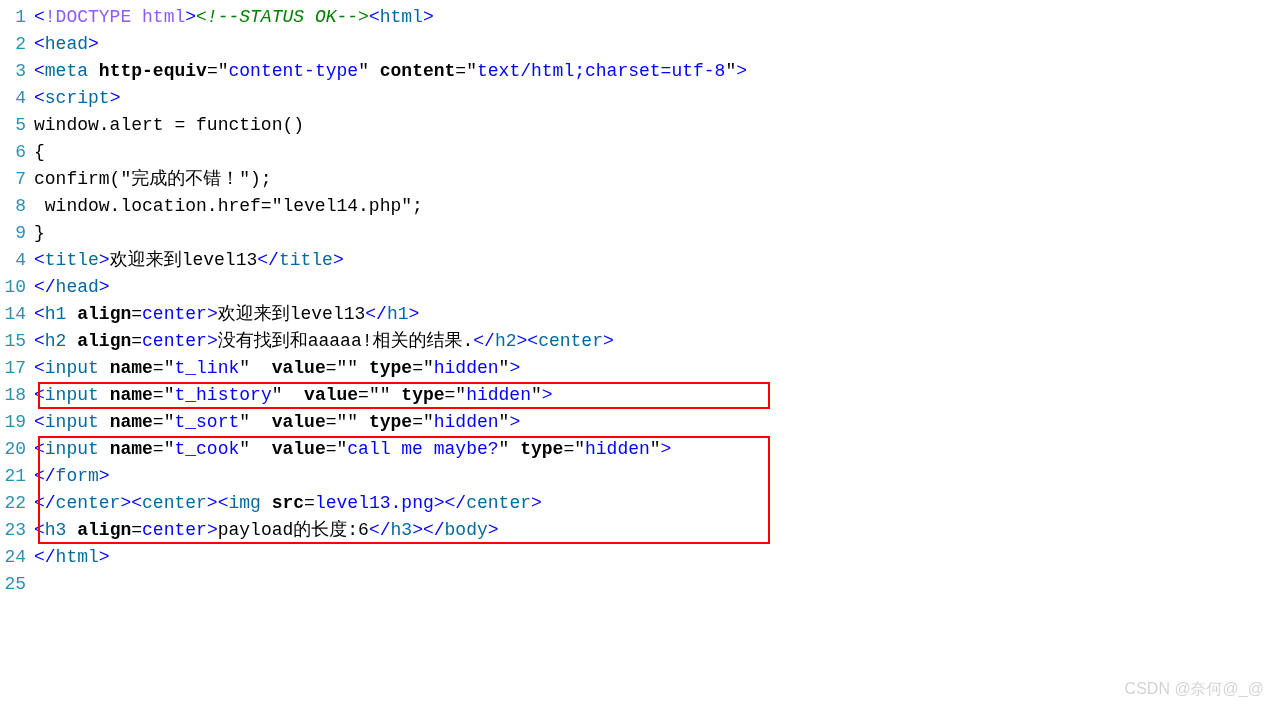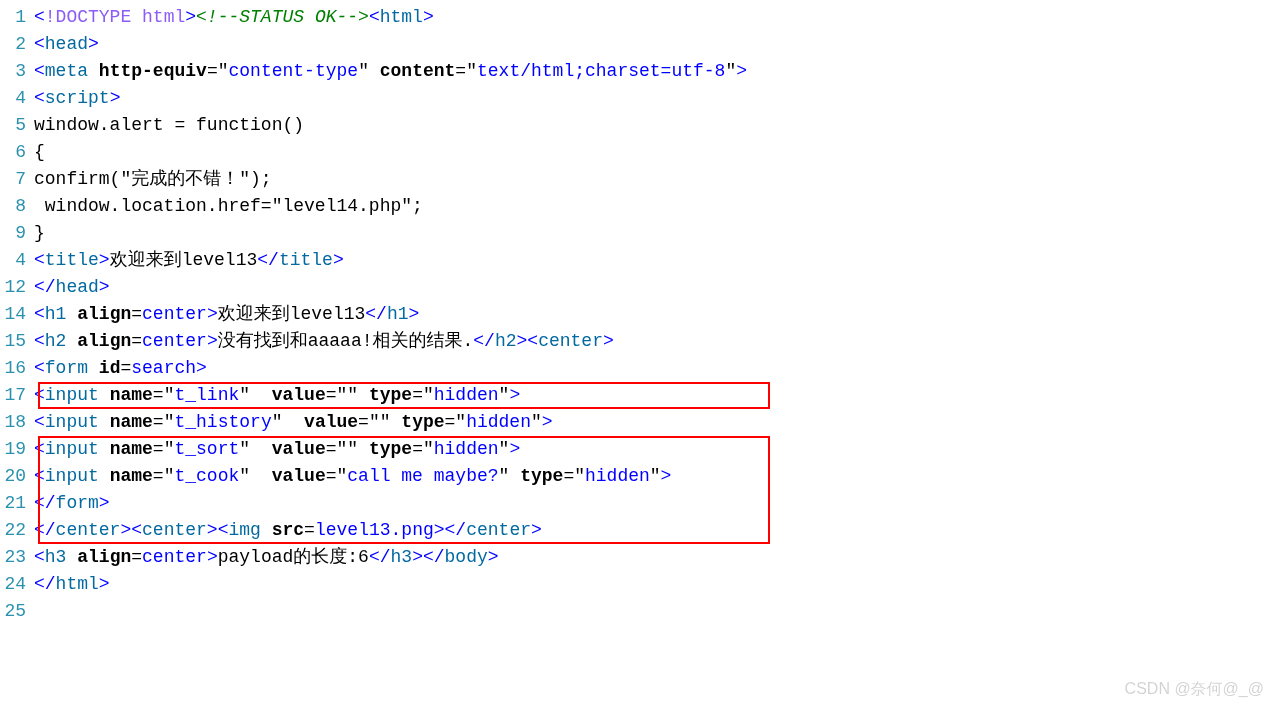--- a/index.html
+++ b/index.html
@@ -67,24 +67,23 @@
     <div class="line"><span class="gutter">1</span><span class="code"><span class="p-blue">&lt;</span><span class="p-teal">!DOCTYPE html</span><span class="p-blue">&gt;</span><span class="comment">&lt;!--STATUS OK--&gt;</span><span class="p-blue">&lt;</span><span class="tag">html</span><span class="p-blue">&gt;</span></span></div>
     <div class="line"><span class="gutter">2</span><span class="code"><span class="p-blue">&lt;</span><span class="tag">head</span><span class="p-blue">&gt;</span></span></div>
     <div class="line"><span class="gutter">3</span><span class="code"><span class="p-blue">&lt;</span><span class="tag">meta</span><span class="plain"> </span><span class="attrname">http-equiv</span><span class="plain">=</span><span class="plain">"</span><span class="attrval">content-type</span><span class="plain">" </span><span class="attrname">content</span><span class="plain">=</span><span class="plain">"</span><span class="attrval">text/html;charset=utf-8</span><span class="plain">"</span><span class="p-blue">&gt;</span></span></div>
     <div class="line"><span class="gutter">4</span><span class="code"><span class="p-blue">&lt;</span><span class="tag">script</span><span class="p-blue">&gt;</span></span></div>
     <div class="line"><span class="gutter">5</span><span class="code"><span class="plain">window.alert = function()</span></span></div>
     <div class="line"><span class="gutter">6</span><span class="code"><span class="plain">{</span></span></div>
     <div class="line"><span class="gutter">7</span><span class="code"><span class="plain">confirm("完成的不错！");</span></span></div>
     <div class="line"><span class="gutter">8</span><span class="code"><span class="plain"> window.location.href="level14.php";</span></span></div>
     <div class="line"><span class="gutter">9</span><span class="code"><span class="plain">}</span></span></div>
     <div class="line"><span class="gutter">4</span><span class="code"><span class="p-blue">&lt;</span><span class="tag">title</span><span class="p-blue">&gt;</span><span class="plain">欢迎来到level13</span><span class="p-blue">&lt;/</span><span class="tag">title</span><span class="p-blue">&gt;</span></span></div>
-    <div class="line"><span class="gutter">12</span><span class="code"><span class="p-blue">&lt;/</span><span class="tag">head</span><span class="p-blue">&gt;</span></span></div>
+    <div class="line"><span class="gutter">10</span><span class="code"><span class="p-blue">&lt;/</span><span class="tag">head</span><span class="p-blue">&gt;</span></span></div>
     <div class="line"><span class="gutter">14</span><span class="code"><span class="p-blue">&lt;</span><span class="tag">h1</span><span class="plain"> </span><span class="attrname">align</span><span class="plain">=</span><span class="attrval">center</span><span class="p-blue">&gt;</span><span class="plain">欢迎来到level13</span><span class="p-blue">&lt;/</span><span class="tag">h1</span><span class="p-blue">&gt;</span></span></div>
     <div class="line"><span class="gutter">15</span><span class="code"><span class="p-blue">&lt;</span><span class="tag">h2</span><span class="plain"> </span><span class="attrname">align</span><span class="plain">=</span><span class="attrval">center</span><span class="p-blue">&gt;</span><span class="plain">没有找到和aaaaa!相关的结果.</span><span class="p-blue">&lt;/</span><span class="tag">h2</span><span class="p-blue">&gt;</span><span class="p-blue">&lt;</span><span class="tag">center</span><span class="p-blue">&gt;</span></span></div>
-    <div class="line"><span class="gutter">16</span><span class="code"><span class="p-blue">&lt;</span><span class="tag">form</span><span class="plain"> </span><span class="attrname">id</span><span class="plain">=</span><span class="attrval">search</span><span class="p-blue">&gt;</span></span></div>
     <div class="line"><span class="gutter">17</span><span class="code"><span class="p-blue">&lt;</span><span class="tag">input</span><span class="plain"> </span><span class="attrname">name</span><span class="plain">="</span><span class="attrval">t_link</span><span class="plain">"  </span><span class="attrname">value</span><span class="plain">=</span><span class="plain">"" </span><span class="attrname">type</span><span class="plain">="</span><span class="attrval">hidden</span><span class="plain">"</span><span class="p-blue">&gt;</span></span></div>
     <div class="line"><span class="gutter">18</span><span class="code"><span class="p-blue">&lt;</span><span class="tag">input</span><span class="plain"> </span><span class="attrname">name</span><span class="plain">="</span><span class="attrval">t_history</span><span class="plain">"  </span><span class="attrname">value</span><span class="plain">=</span><span class="plain">"" </span><span class="attrname">type</span><span class="plain">="</span><span class="attrval">hidden</span><span class="plain">"</span><span class="p-blue">&gt;</span></span></div>
     <div class="line"><span class="gutter">19</span><span class="code"><span class="p-blue">&lt;</span><span class="tag">input</span><span class="plain"> </span><span class="attrname">name</span><span class="plain">="</span><span class="attrval">t_sort</span><span class="plain">"  </span><span class="attrname">value</span><span class="plain">=</span><span class="plain">"" </span><span class="attrname">type</span><span class="plain">="</span><span class="attrval">hidden</span><span class="plain">"</span><span class="p-blue">&gt;</span></span></div>
     <div class="line"><span class="gutter">20</span><span class="code"><span class="p-blue">&lt;</span><span class="tag">input</span><span class="plain"> </span><span class="attrname">name</span><span class="plain">="</span><span class="attrval">t_cook</span><span class="plain">"  </span><span class="attrname">value</span><span class="plain">="</span><span class="attrval">call me maybe?</span><span class="plain">" </span><span class="attrname">type</span><span class="plain">="</span><span class="attrval">hidden</span><span class="plain">"</span><span class="p-blue">&gt;</span></span></div>
     <div class="line"><span class="gutter">21</span><span class="code"><span class="p-blue">&lt;/</span><span class="tag">form</span><span class="p-blue">&gt;</span></span></div>
     <div class="line"><span class="gutter">22</span><span class="code"><span class="p-blue">&lt;/</span><span class="tag">center</span><span class="p-blue">&gt;</span><span class="p-blue">&lt;</span><span class="tag">center</span><span class="p-blue">&gt;</span><span class="p-blue">&lt;</span><span class="tag">img</span><span class="plain"> </span><span class="attrname">src</span><span class="plain">=</span><span class="srcval">level13.png</span><span class="p-blue">&gt;</span><span class="p-blue">&lt;/</span><span class="tag">center</span><span class="p-blue">&gt;</span></span></div>
     <div class="line"><span class="gutter">23</span><span class="code"><span class="p-blue">&lt;</span><span class="tag">h3</span><span class="plain"> </span><span class="attrname">align</span><span class="plain">=</span><span class="attrval">center</span><span class="p-blue">&gt;</span><span class="plain">payload的长度:6</span><span class="p-blue">&lt;/</span><span class="tag">h3</span><span class="p-blue">&gt;</span><span class="p-blue">&lt;/</span><span class="tag">body</span><span class="p-blue">&gt;</span></span></div>
     <div class="line"><span class="gutter">24</span><span class="code"><span class="p-blue">&lt;/</span><span class="tag">html</span><span class="p-blue">&gt;</span></span></div>
     <div class="line"><span class="gutter">25</span><span class="code"></span></div>
   </div>

